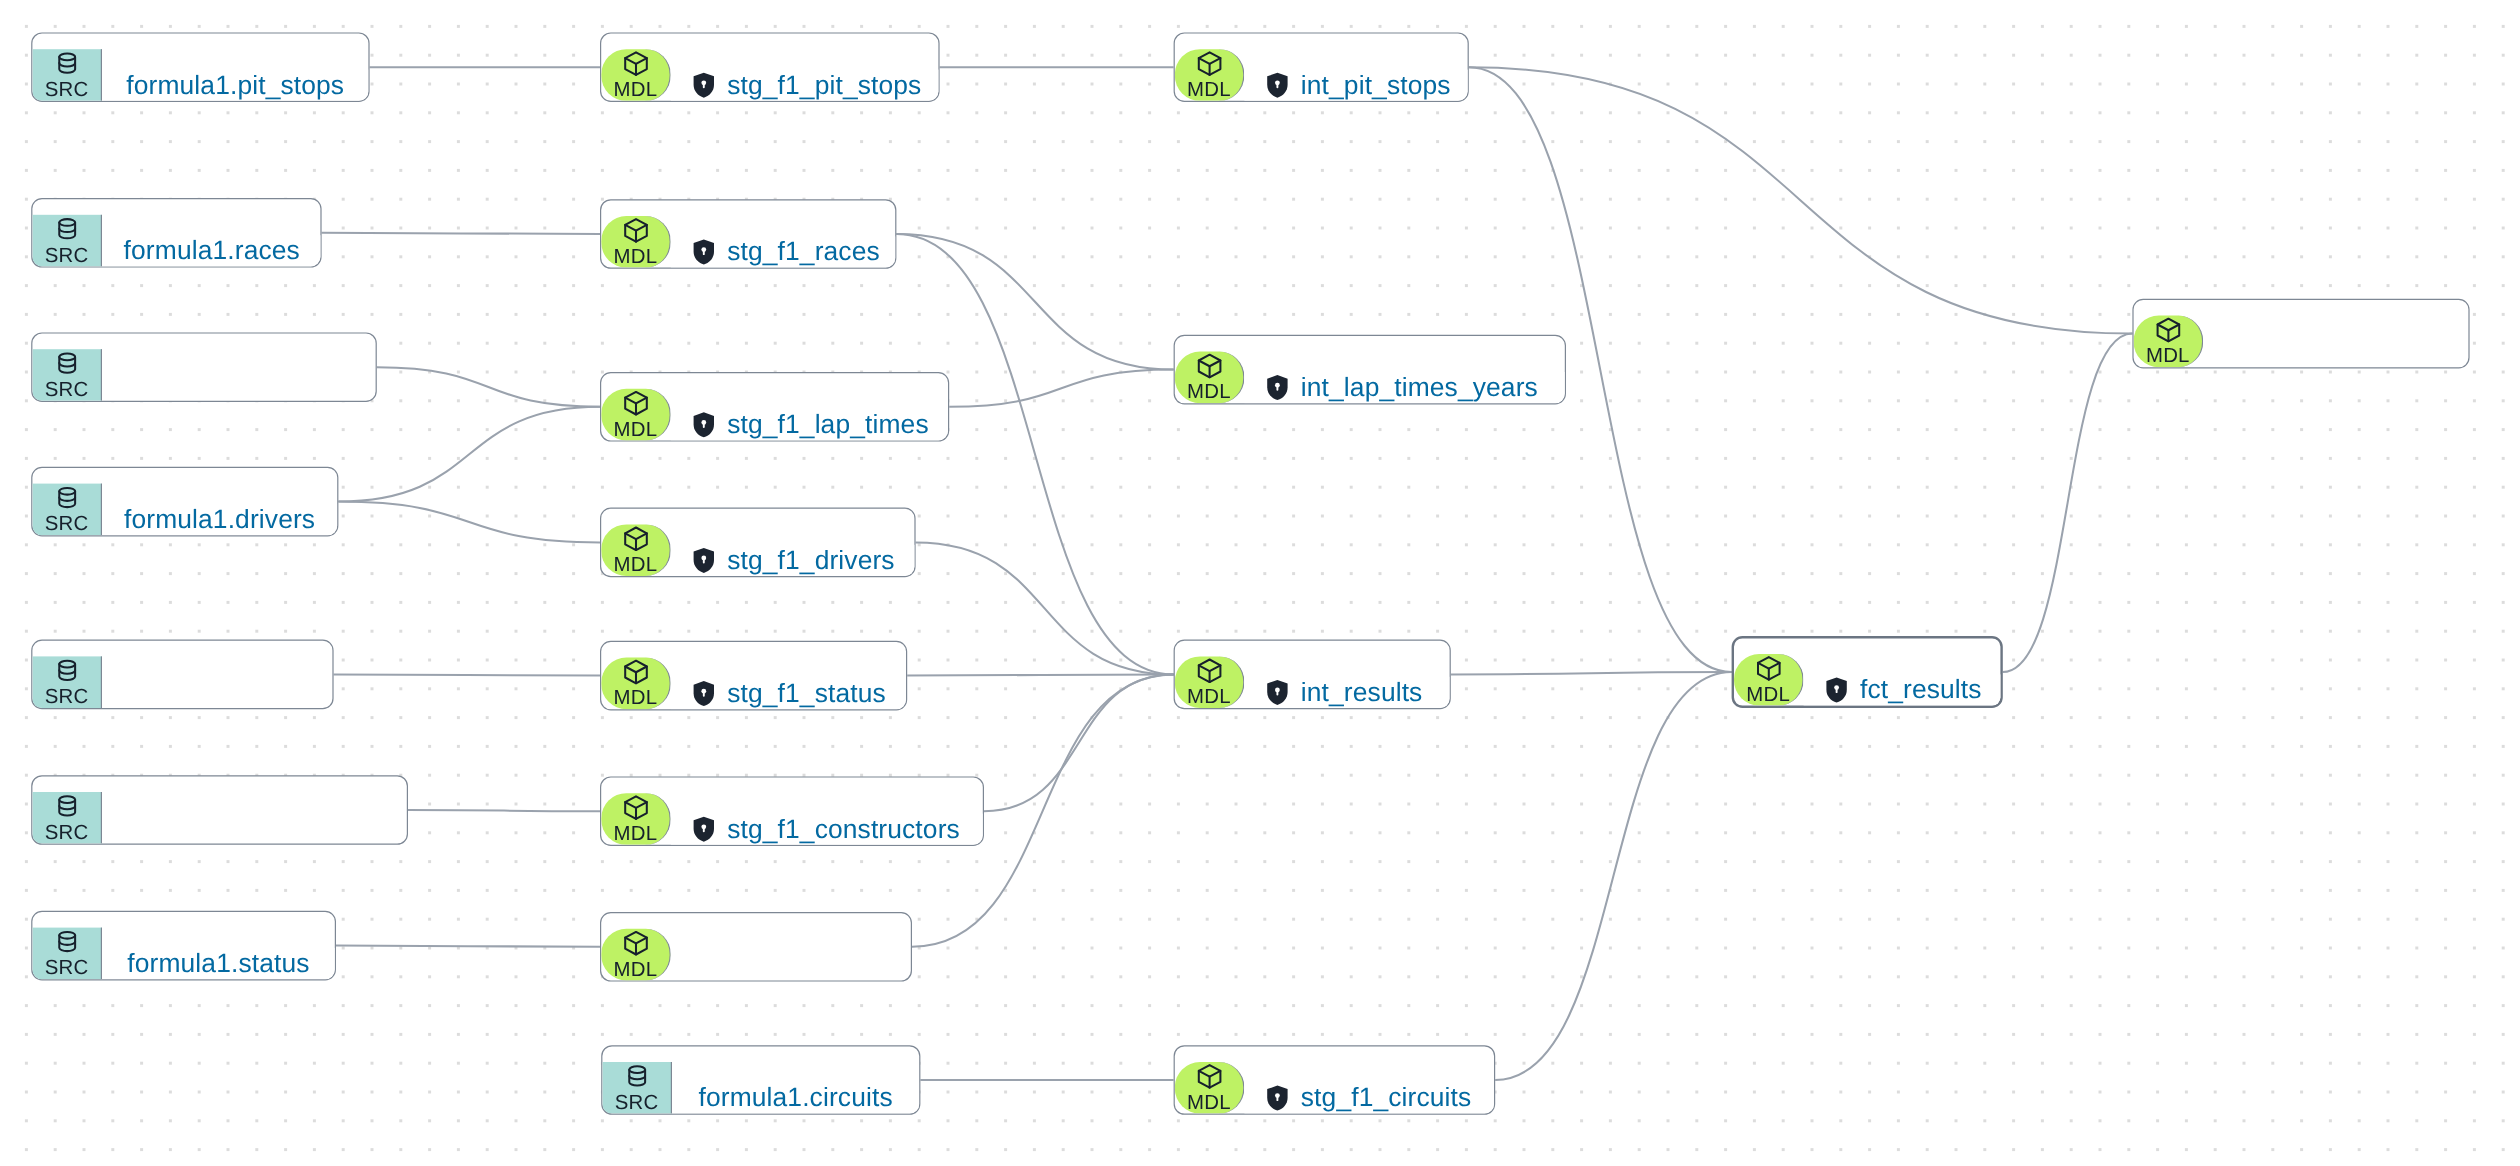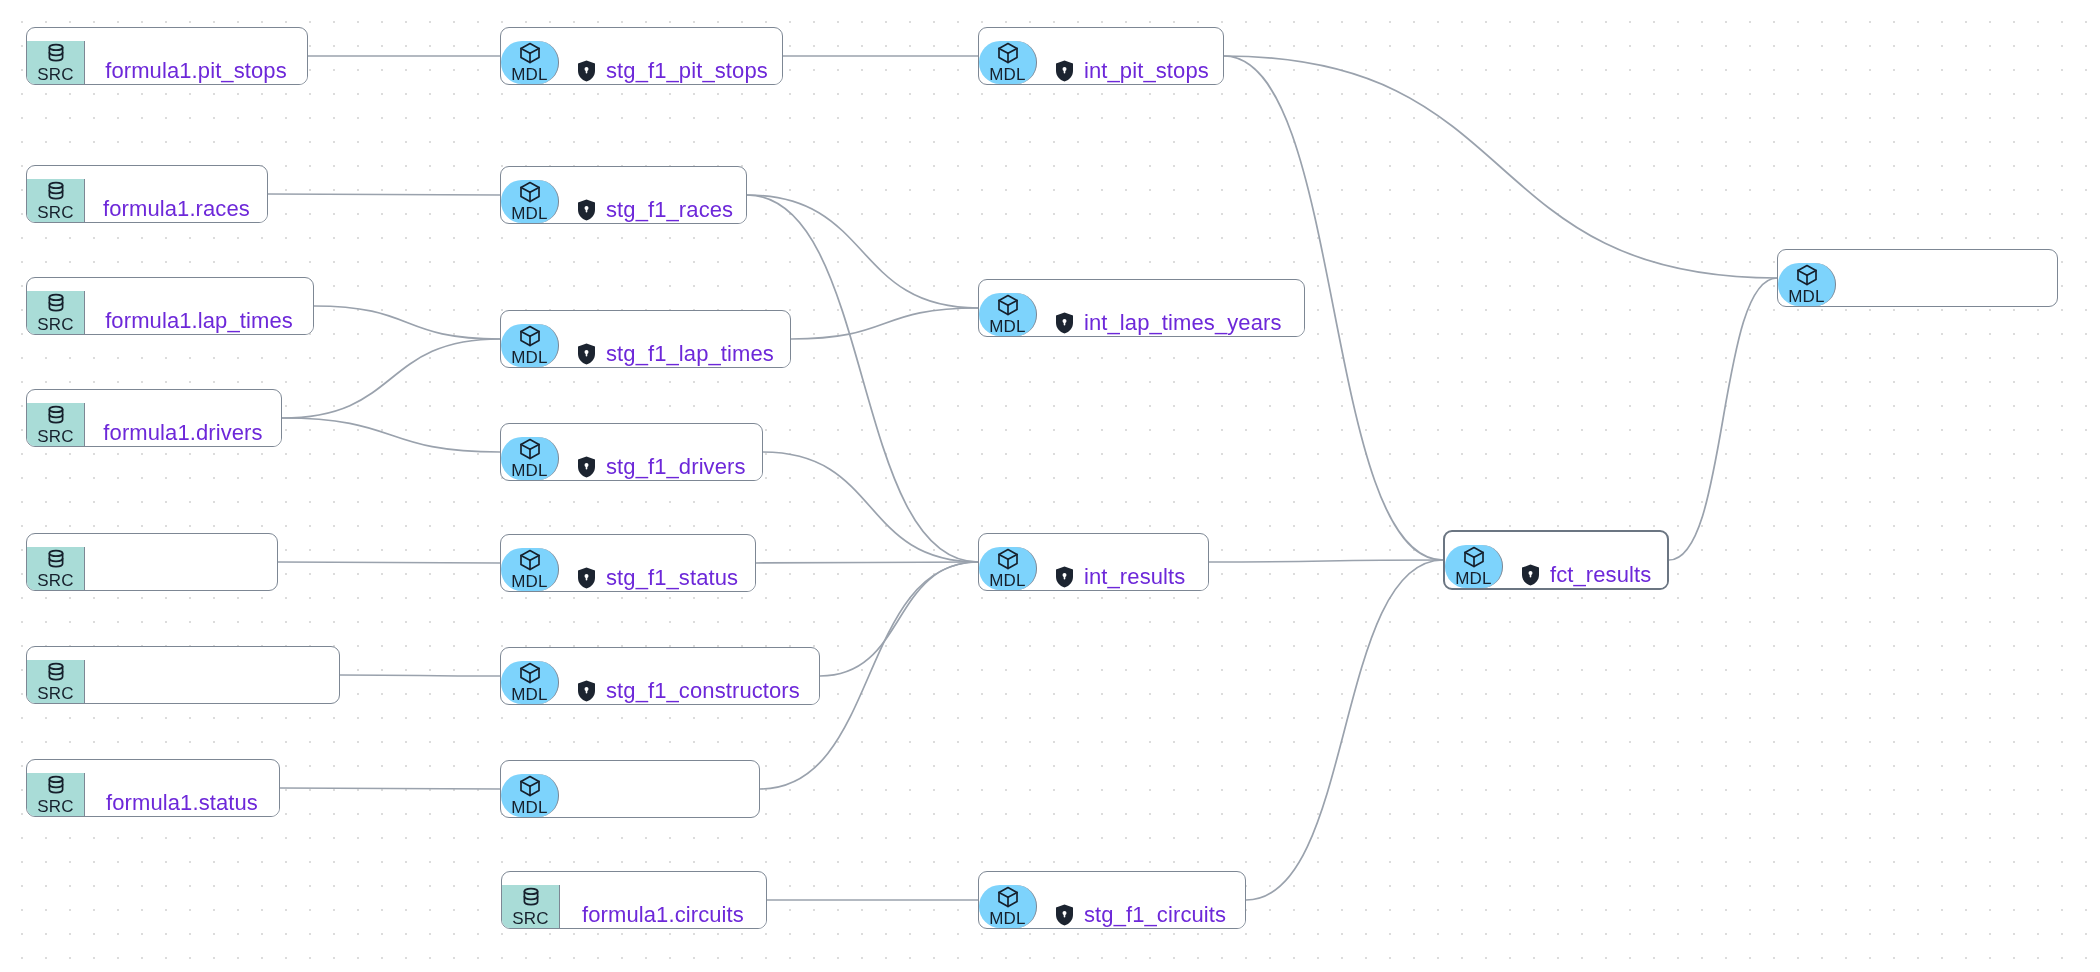--- a/index.html
+++ b/index.html
@@ -51,21 +51,21 @@
     width: 58px;
     display: flex;
     flex-direction: column;
     align-items: center;
     justify-content: center;
     gap: 1px;
     border-right: 1.4px solid #7d8794;
     box-sizing: border-box;
   }
   .badge-src { background: #a9dcd7; }
-  .badge-mdl { background: #7dd3fc; border-radius: 21px; }
+  .badge-mdl { background: #bef264; border-radius: 21px; }
   .badge-icon {
     display: block;
     line-height: 0;
   }
   .badge-text {
     font-size: 17px;
     line-height: 18px;
     color: #16202c;
     letter-spacing: 0.2px;
     font-family: "Liberation Sans", sans-serif;
@@ -76,21 +76,21 @@
     align-items: center;
     gap: 10px;
     padding: 0 18px;
     background: #ffffff;
     white-space: nowrap;
   }
   .node-body.centered { justify-content: center; }
   .shield-icon { flex: 0 0 auto; line-height: 0; }
   .node-label {
     font-size: 22px;
-    color: #6d28d9;
+    color: #0369a1;
     font-family: "Liberation Sans", sans-serif;
     letter-spacing: 0.1px;
   }
 </style>
 </head>
 <body>
 
 <div id="canvas">
   <svg id="edge-layer" viewBox="0 0 2100 972" width="2100" height="972">
       <path d="M 308 56 C 413.6 56, 394.4 56, 500 56" class="edge"></path>
@@ -145,23 +145,20 @@
       </div>
       <div class="node" style="left: 26px; top: 277px; width: 288px; height: 58px;">
         <div class="node-badge badge-src">
           <span class="badge-icon"><svg width="24" height="24" viewBox="0 0 24 24" fill="none" stroke="#16202c" stroke-width="1.7" stroke-linecap="round" stroke-linejoin="round">
               <ellipse cx="12" cy="6.4" rx="6.6" ry="2.8"></ellipse>
               <path d="M5.4 6.4v5.2c0 1.55 2.96 2.8 6.6 2.8s6.6-1.25 6.6-2.8V6.4"></path>
               <path d="M5.4 11.6v5.2c0 1.55 2.96 2.8 6.6 2.8s6.6-1.25 6.6-2.8v-5.2"></path>
             </svg></span>
           <span class="badge-text">SRC</span>
         </div>
-        <div class="node-body centered">
-          <span class="node-label">formula1.lap_times</span>
-        </div>
       </div>
       <div class="node" style="left: 26px; top: 389px; width: 256px; height: 58px;">
         <div class="node-badge badge-src">
           <span class="badge-icon"><svg width="24" height="24" viewBox="0 0 24 24" fill="none" stroke="#16202c" stroke-width="1.7" stroke-linecap="round" stroke-linejoin="round">
               <ellipse cx="12" cy="6.4" rx="6.6" ry="2.8"></ellipse>
               <path d="M5.4 6.4v5.2c0 1.55 2.96 2.8 6.6 2.8s6.6-1.25 6.6-2.8V6.4"></path>
               <path d="M5.4 11.6v5.2c0 1.55 2.96 2.8 6.6 2.8s6.6-1.25 6.6-2.8v-5.2"></path>
             </svg></span>
           <span class="badge-text">SRC</span>
         </div>

